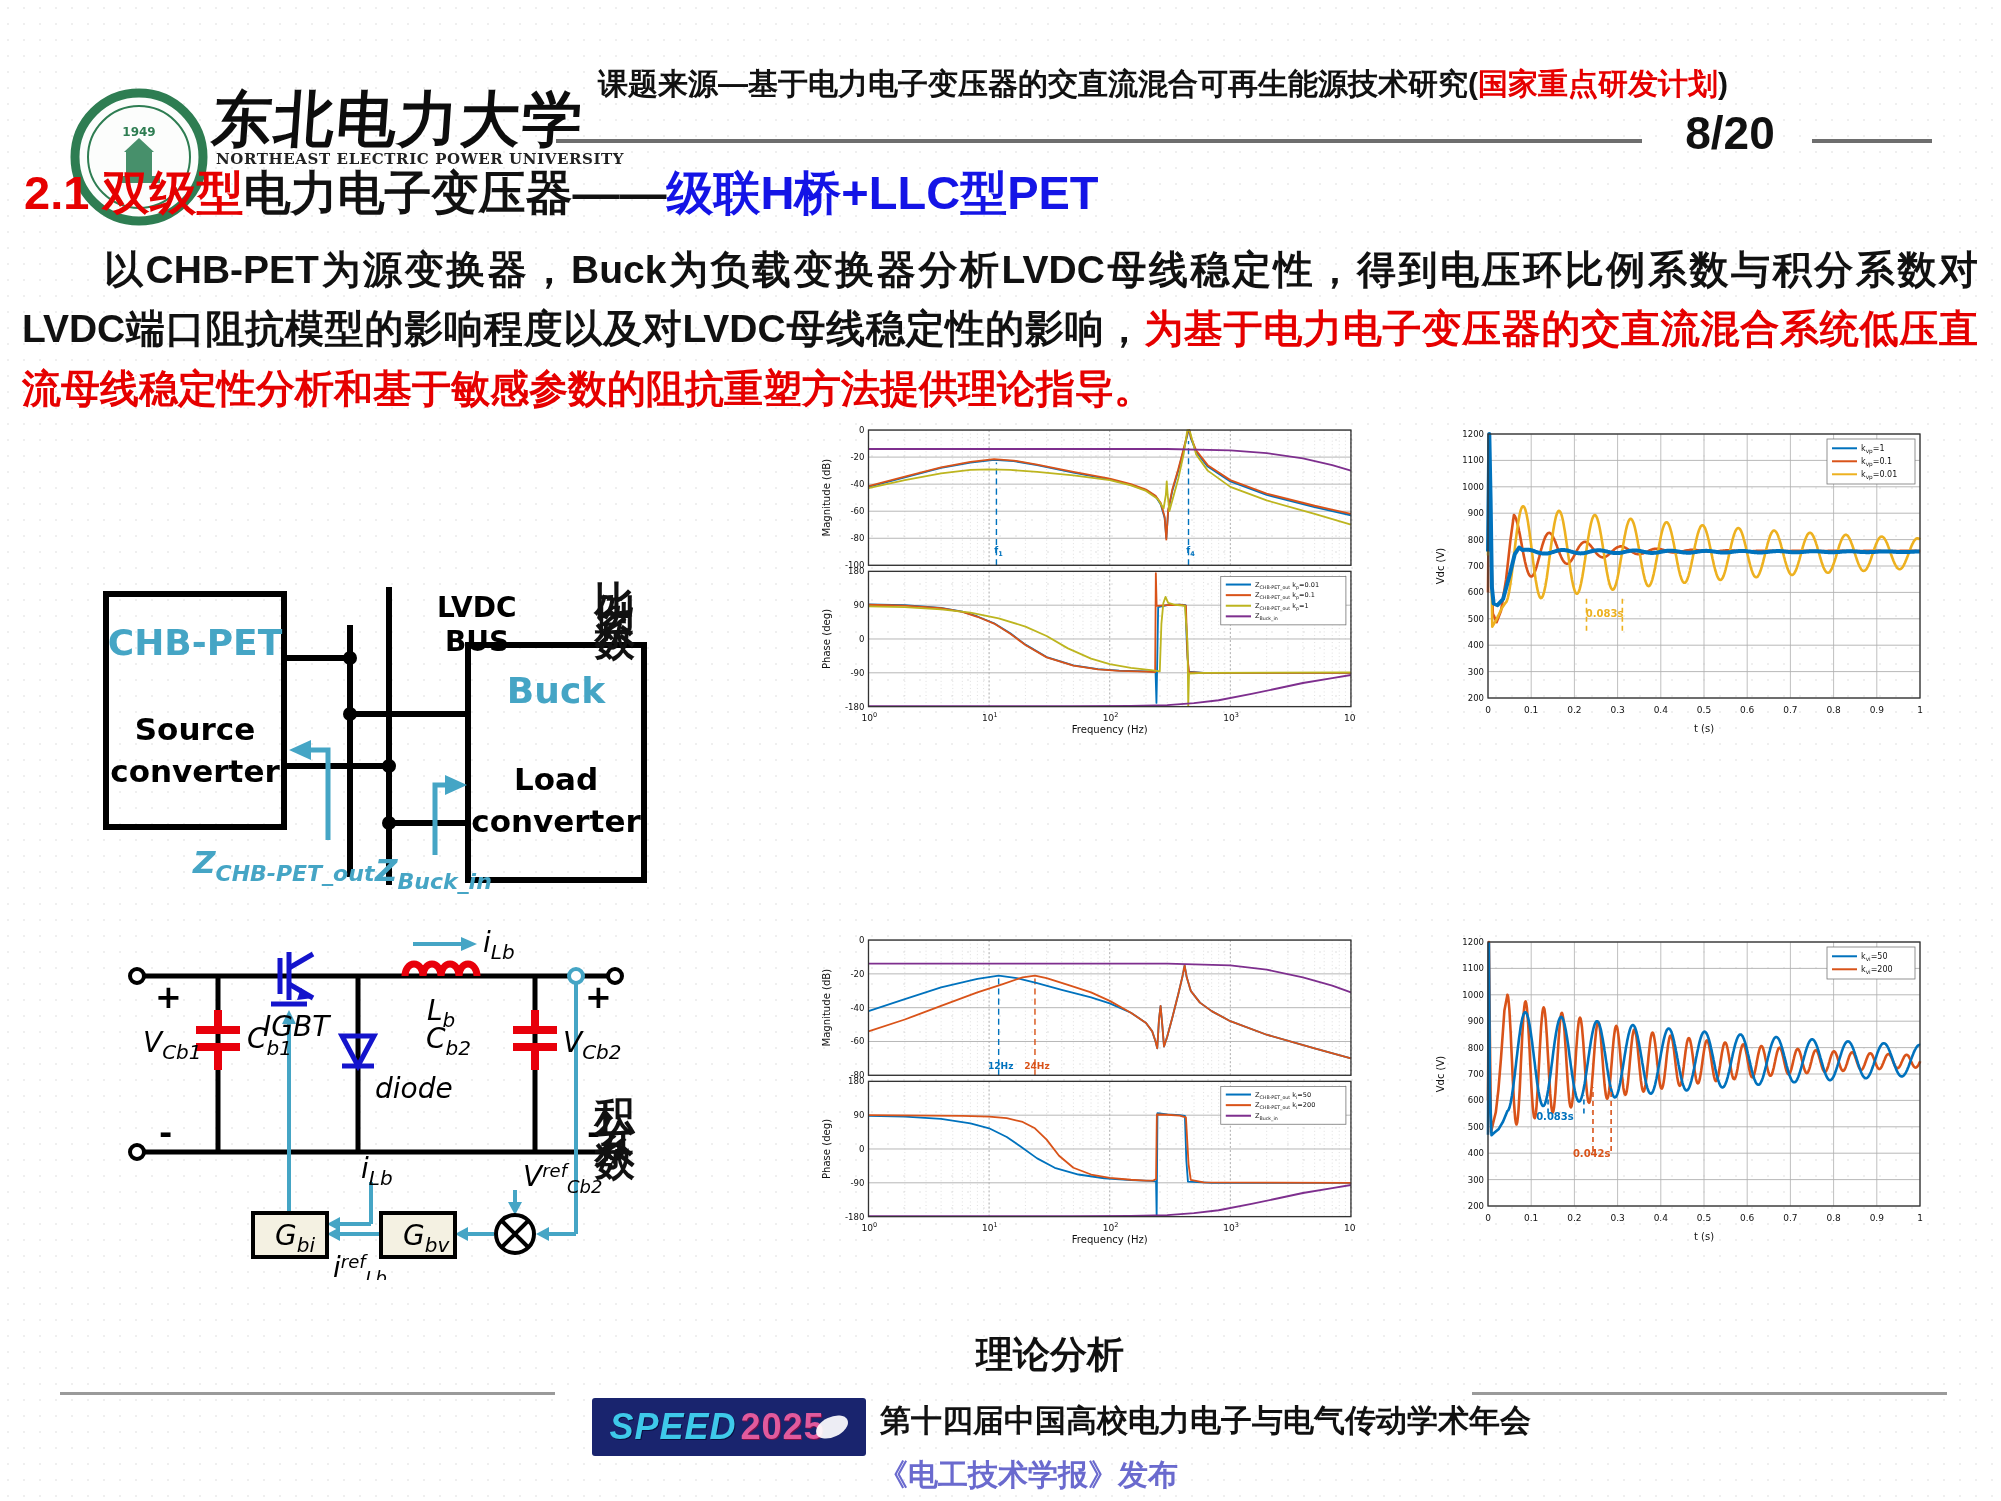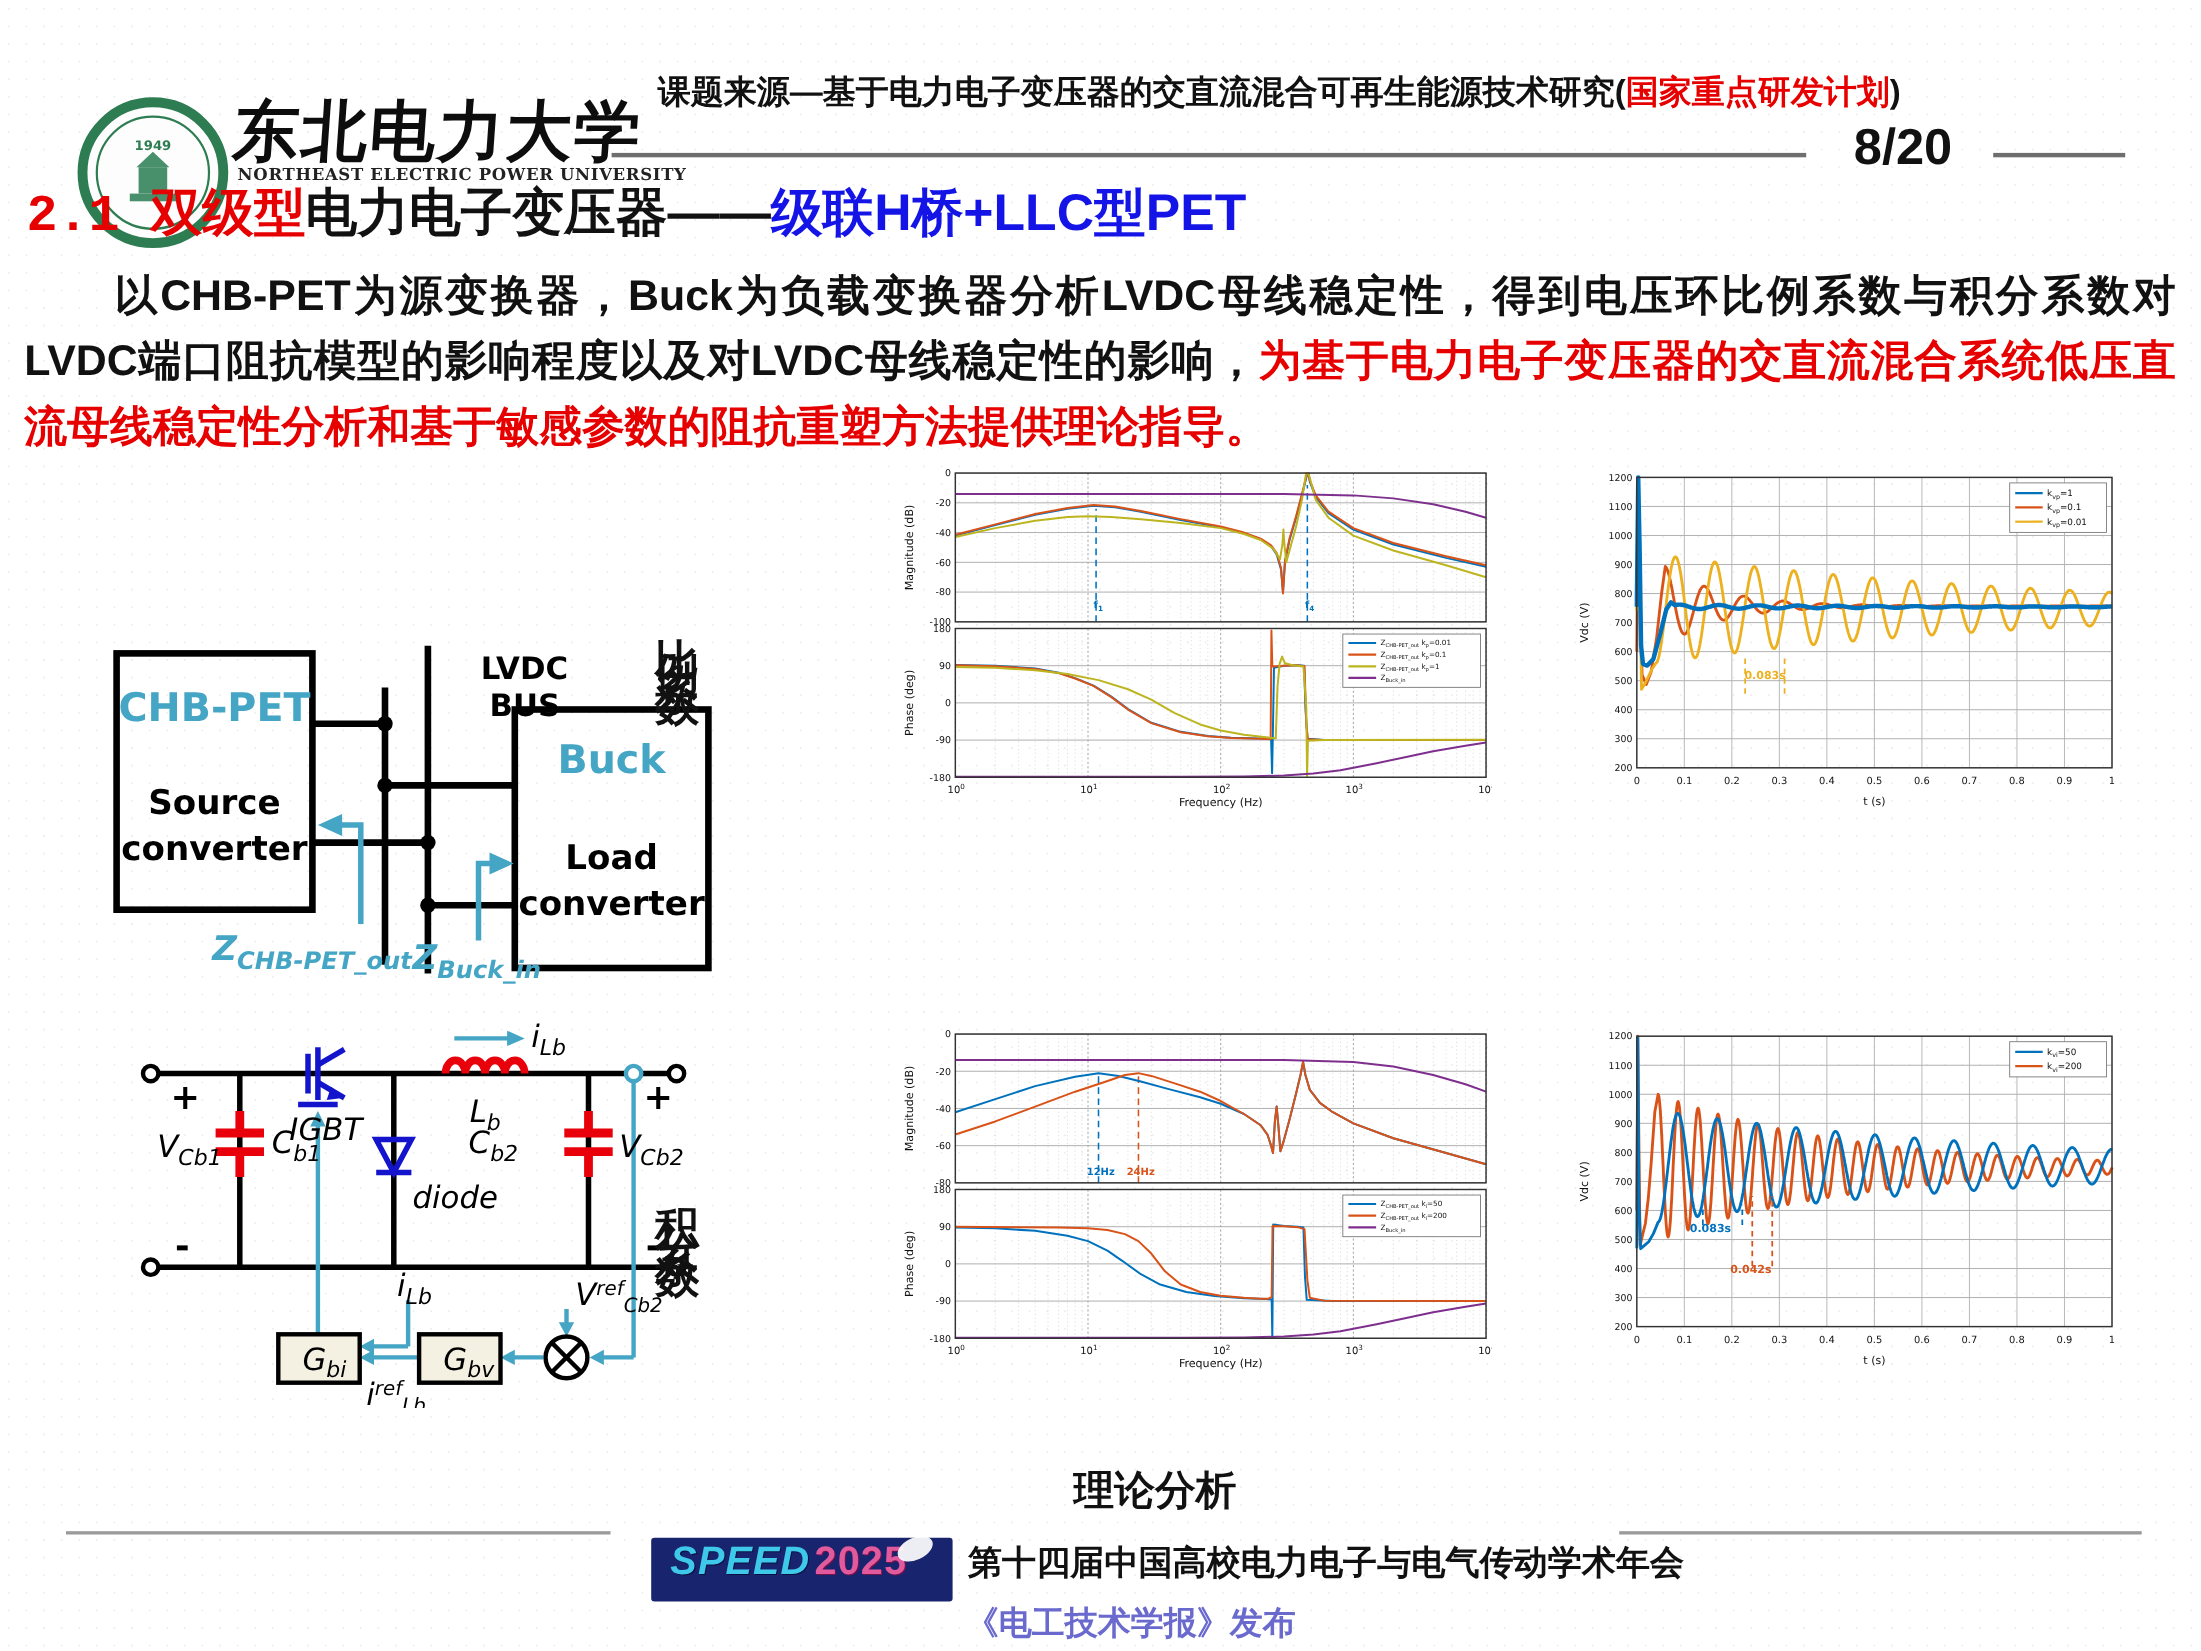--- a/index.html
+++ b/index.html
@@ -9,29 +9,29 @@
     background-size:16px 16px;overflow:hidden;}
   .abs{position:absolute;}
   .chart{position:absolute;}
   .hdr-topic{left:598px;top:64px;font-size:30px;font-weight:900;color:#111;white-space:nowrap;}
   .hdr-topic .red{color:#e60000;}
   .divider{background:#6e6e6e;height:4px;}
   .pagenum{left:1648px;top:106px;width:164px;text-align:center;font-size:46px;font-weight:900;color:#111;}
   .univ-cn{left:212px;top:80px;font-family:"DejaVu Serif",serif;font-weight:900;font-size:60px;color:#0d0d0d;transform:skewX(-4deg);letter-spacing:2px;}
   .univ-en{left:216px;top:150px;font-family:"DejaVu Serif",serif;font-weight:700;font-size:15px;color:#222;letter-spacing:0.6px;}
   .sec-title{left:24px;top:162px;font-size:47px;font-weight:900;white-space:nowrap;}
-  .sec-title .r{color:#e60000;font-family:Liberation Mono, monospace;} .sec-title .k{color:#111;} .sec-title .b{color:#1414e6;}
+  .sec-title .r{color:#e60000;} .sec-title .k{color:#111;} .sec-title .b{color:#1414e6;}
   .para{left:22px;top:240px;width:1956px;font-size:39px;font-weight:900;line-height:1.52;
     text-indent:82px;text-align:justify;color:#111;}
   .para .red{color:#e60000;}
   .vlabel{writing-mode:vertical-lr;text-orientation:upright;font-size:40px;font-weight:900;color:#111;letter-spacing:14px;}
   .caption{font-size:37px;font-weight:900;color:#111;text-align:center;width:320px;margin-top:45px;}
   .f-line{background:#9a9a9a;height:3px;}
   .speed-logo{left:592px;top:1398px;width:274px;height:58px;background:#19246e;border-radius:3px;
-    display:flex;justify-content:center;gap:4px;position:absolute;}
+    display:flex;align-items:center;justify-content:center;gap:4px;position:absolute;}
   .speed-logo .s1{color:#3ec9ea;font-size:36px;font-weight:900;font-style:italic;letter-spacing:1px;text-shadow:1px 1px 0 #0a1040;}
   .speed-logo .s2{color:#e15a9d;font-size:36px;font-weight:900;letter-spacing:1px;text-shadow:1px 1px 0 #7a1048;}
   .speed-logo .swoosh{width:34px;height:20px;background:#fff;border-radius:50%;transform:rotate(-25deg);margin-left:-14px;opacity:.92;}
   .conf{left:880px;top:1400px;font-size:31px;font-weight:900;color:#111;white-space:nowrap;}
   .journal{left:878px;top:1455px;font-size:30px;font-weight:700;color:#6a6ace;white-space:nowrap;}
   svg text{font-family:"DejaVu Sans",sans-serif;}
 </style>
 </head>
 <body>
 

